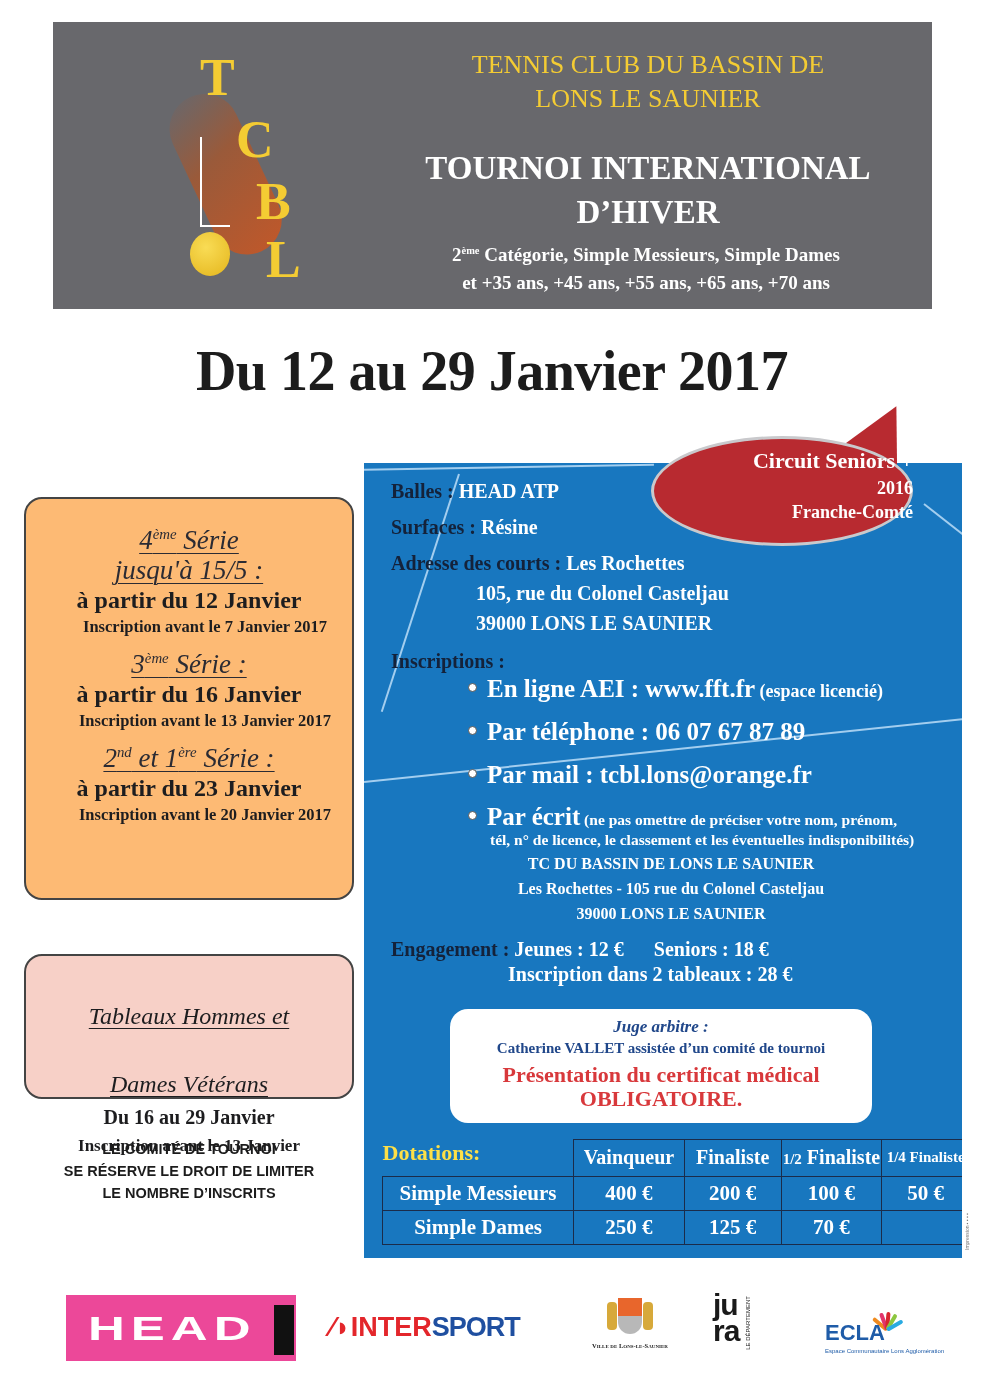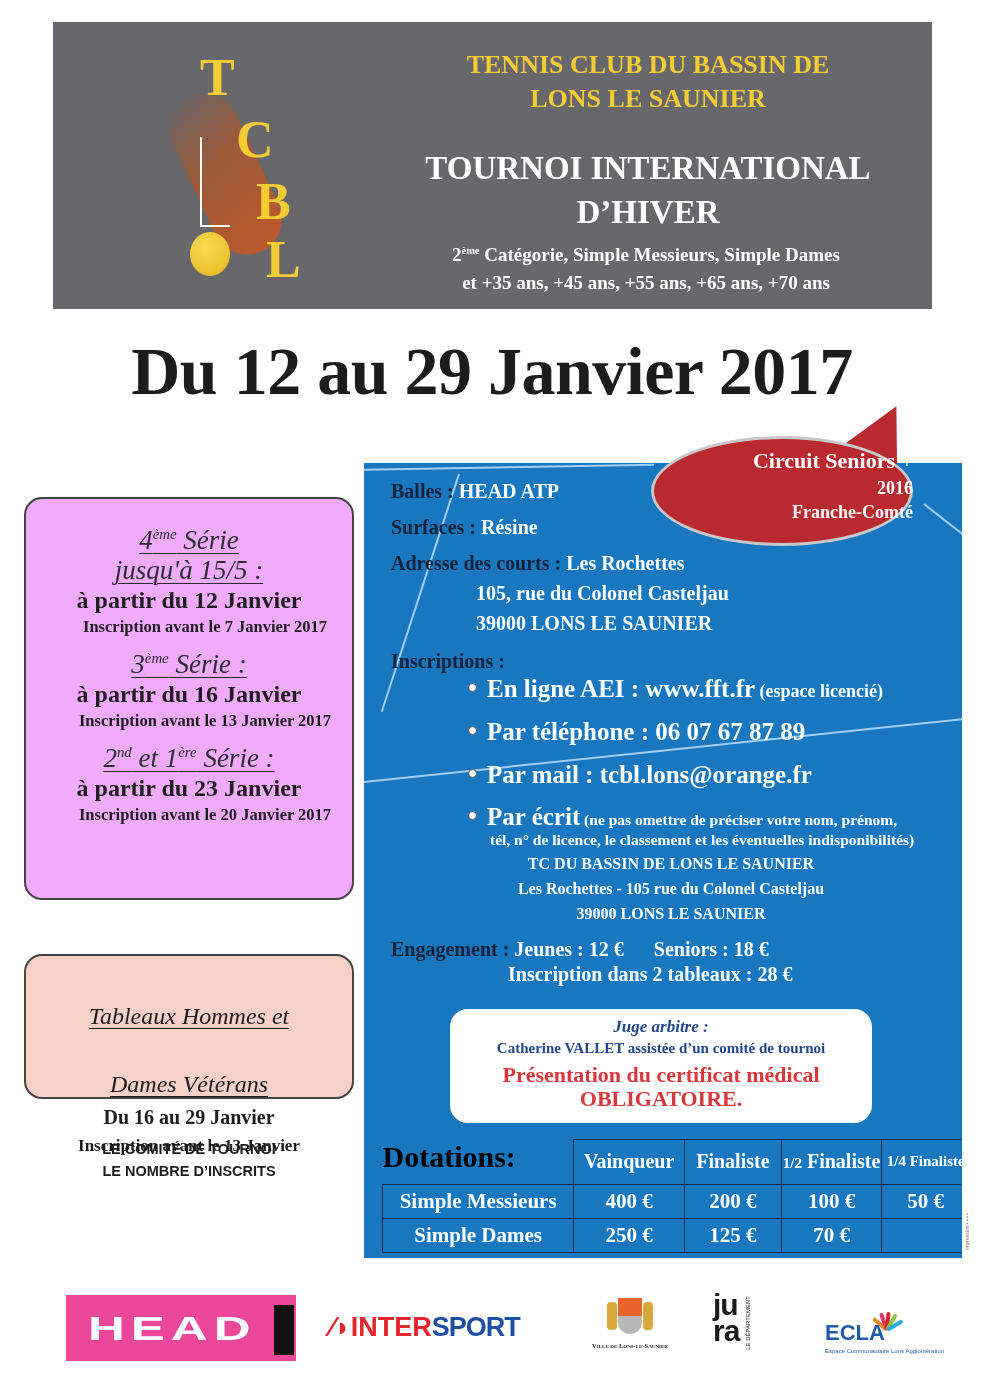--- a/index.html
+++ b/index.html
@@ -12,32 +12,32 @@
   .logo .trail { position: absolute; left: 20px; top: 60px; width: 70px; height: 170px;
      background: linear-gradient(160deg, rgba(104,104,108,0) 0%, #9a5a3a 40%, #c0582a 100%);
      transform: rotate(-25deg); transform-origin: top left; border-radius: 35px; }
   .logo .letter { position: absolute; font-family: "Liberation Serif", serif; font-weight: bold;
      color: #f4cc33; font-size: 52px; line-height: 1; }
   .logo .court-v { position: absolute; left: 62px; top: 85px; width: 2px; height: 90px; background: #fff; }
   .logo .court-h { position: absolute; left: 62px; top: 173px; width: 30px; height: 2px; background: #fff; }
   .logo .ball { position: absolute; left: 52px; top: 180px; width: 40px; height: 44px; border-radius: 50%;
      background: radial-gradient(circle at 40% 35%, #f9dc55, #e4b51c); }
   .header .club { position: absolute; left: 330px; top: 26px; width: 530px; text-align: center;
-     color: #f4cc33; font-weight: bold; font-size: 26px; line-height: 34px; }
+     color: #f4cc33; font-weight: normal; font-size: 26px; line-height: 34px; }
   .header .title { position: absolute; left: 330px; top: 124px; width: 530px; text-align: center;
      color: #ffffff; font-weight: bold; font-size: 33px; line-height: 44px; }
   .header .cats { position: absolute; left: 318px; top: 219px; width: 550px; text-align: center;
      color: #ffffff; font-weight: bold; font-size: 19px; line-height: 28px; }
   sup { font-size: 0.55em; vertical-align: 0.7em; line-height: 0; }
 
   .dates { position: absolute; left: 0; top: 326px; width: 984px; text-align: center; font-weight: bold;
-     font-size: 68px; line-height: 90px; color: #1c1c1c; letter-spacing: -0.5px; }
-
-  
-  .series-box { position: absolute; left: 24px; top: 497px; width: 330px; height: 403px; background: #f0abfc;
+     font-size: 56px; line-height: 90px; color: #1c1c1c; letter-spacing: -0.5px; }
+
+  
+  .series-box { position: absolute; left: 24px; top: 497px; width: 330px; height: 403px; background: #fdba74;
      border: 2px solid #444; border-radius: 18px; text-align: center; padding-top: 26px; }
   .s-head { font-style: italic; font-size: 27px; line-height: 30px; color: #2b2b33; }
   .s-head span.u { text-decoration: underline; text-decoration-thickness: 1px; text-underline-offset: 4px; }
   .s-start { font-weight: bold; font-size: 24px; line-height: 30px; }
   .s-ins { font-weight: bold; font-size: 16.5px; line-height: 24px; padding-left: 32px; }
   .s-group { margin-bottom: 10px; }
 
   .vet-box { position: absolute; left: 24px; top: 954px; width: 330px; height: 145px; background: #f7d0c7;
      border: 2px solid #444; border-radius: 18px; text-align: center; padding-top: 8px; }
   .vet-head { font-style: italic; font-size: 24px; line-height: 32px; margin-top: 36px; }
@@ -64,21 +64,21 @@
 
   .judge { position: absolute; left: 78px; top: 546px; width: 422px; height: 114px; background: #fff; border-radius: 18px;
      text-align: center; padding-top: 8px; }
   .judge .j1 { font-style: italic; color: #20478a; font-size: 17px; line-height: 20px; }
   .judge .j2 { color: #20478a; font-size: 15px; line-height: 22px; }
   .judge .j3 { color: #d8383b; font-size: 22px; line-height: 24px; margin-top: 4px; }
 
   .prize { position: absolute; left: 10px; top: 676px; border-collapse: collapse; color: #fff; }
   .prize td, .prize th { border: 1.5px solid #1b2c4a; font-weight: bold; text-align: center; height: 34px; }
   .prize th { font-size: 20px; }
-  .prize th.c1 { border: none; text-align: left; color: #000000; font-size: 30px; padding-left: 0; vertical-align: bottom; padding-bottom: 10px; }
+  .prize th.c1 { border: none; text-align: left; color: #fde047; font-size: 22px; padding-left: 0; vertical-align: bottom; padding-bottom: 10px; }
   .prize td { font-size: 21px; }
   .prize th .frac { font-size: 15px; }
 
   
   .bubble { position: absolute; left: 651px; top: 436px; width: 270px; height: 110px; }
   .bubble .oval { position: absolute; left: 0; top: 0; width: 262px; height: 110px; border-radius: 50%;
      background: #b82a30; border: 3px solid #c9c9cc; }
   .bubble .tail { position: absolute; left: 200px; top: -26px; width: 0; height: 0;
      border-left: 20px solid transparent; border-right: 56px solid transparent; border-bottom: 70px solid #b82a30;
      transform: rotate(38deg); }
@@ -168,20 +168,21 @@
 
 <div class="vet-box">
   <div class="vet-head"><span>Tableaux Hommes et</span></div>
   <div class="vet-head"><span>Dames Vétérans</span></div>
   <div class="vet-dates">Du 16 au 29 Janvier</div>
   <div class="vet-ins">Inscription avant le 13 Janvier</div>
 </div>
 
 <div class="notice">
   <div>LE COMITÉ DE TOURNOI</div>
+  <div>SE RÉSERVE LE DROIT DE LIMITER</div>
   <div>LE NOMBRE D’INSCRITS</div>
 </div>
 
 <div class="blue">
   <div class="streak" style="left:-10px;top:6px;width:300px;transform:rotate(-1deg);"></div>
   <div class="streak" style="left:95px;top:10px;width:250px;transform:rotate(108deg);"></div>
   <div class="streak" style="left:0;top:318px;width:620px;transform:rotate(-6deg);"></div>
   <div class="streak" style="left:560px;top:40px;width:80px;transform:rotate(38deg);"></div>
 
   <div class="blue-text">

